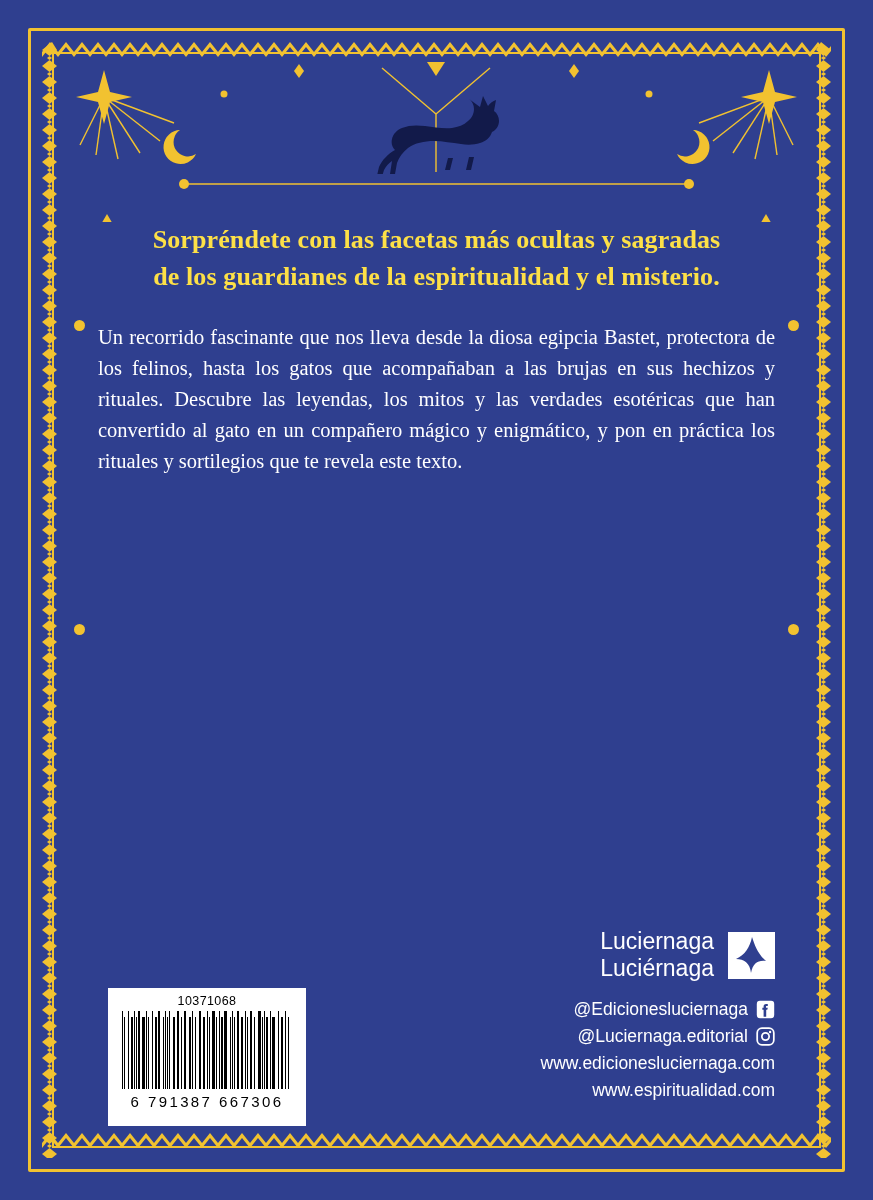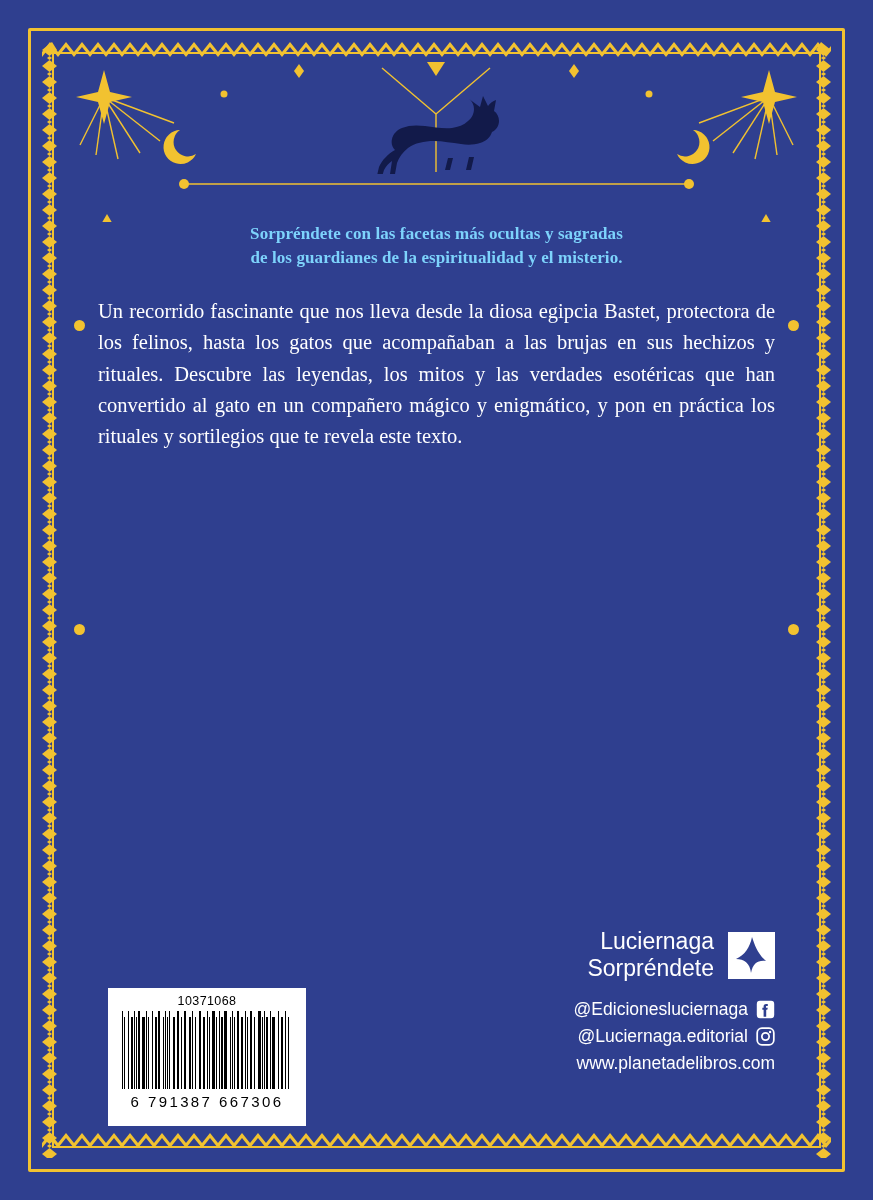--- a/index.html
+++ b/index.html
@@ -75,23 +75,23 @@
 
   
   .content {
     position: absolute;
     left: 98px;
     right: 98px;
     top: 222px;
   }
 
   .tagline {
-    color: #7dd3fc;
+    color: #fde047;
     font-weight: bold;
-    font-size: 17px;
+    font-size: 26px;
     line-height: 1.42;
     text-align: center;
     margin: 0 0 26px 0;
     letter-spacing: .1px;
   }
 
   .para {
     color: #ffffff;
     font-size: 20.5px;
     line-height: 1.52;
@@ -285,21 +285,21 @@
     <div class="tagline">
       <span>Sorpréndete con las facetas más ocultas y sagradas</span><br>
       <span>de los guardianes de la espiritualidad y el misterio.</span>
     </div>
     <p class="para">Un recorrido fascinante que nos lleva desde la diosa egipcia Bastet, protectora de los felinos, hasta los gatos que acompañaban a las brujas en sus hechizos y rituales. Descubre las leyendas, los mitos y las verdades esotéricas que han convertido al gato en un compañero mágico y enigmático, y pon en práctica los rituales y sortilegios que te revela este texto.</p>
   </div>
 
   <div class="publisher">
     <div class="publisher-name">
       <span>Luciernaga</span><br>
-      <span>Sorpréndete</span>
+      <span>Luciérnaga</span>
     </div>
     <div class="publisher-logo">
       <svg width="47" height="47" viewBox="0 0 47 47" xmlns="http://www.w3.org/2000/svg">
         <rect width="47" height="47" fill="#ffffff"></rect>
         <g fill="#2f3f8f">
           <path d="M24,5 C27,14 30,22 38,29 C30,28 25,31 23,41 C22,31 16,27 8,27 C17,23 22,15 24,5 Z"></path>
         </g>
       </svg>
     </div>
   </div>
@@ -317,21 +317,22 @@
     <div class="social-row">
       <span>@Luciernaga.editorial</span>
       <span class="social-icon">
         <svg width="19" height="19" viewBox="0 0 24 24" xmlns="http://www.w3.org/2000/svg">
             <rect x="1.5" y="1.5" width="21" height="21" rx="6" fill="none" stroke="#ffffff" stroke-width="2.2"></rect>
             <circle cx="12" cy="12" r="4.6" fill="none" stroke="#ffffff" stroke-width="2.2"></circle>
             <circle cx="17.8" cy="6.3" r="1.5" fill="#ffffff"></circle>
           </svg>
       </span>
     </div>
-    <div class="site-row">www.planetadelibros.com</div>
+    <div class="site-row">www.edicionesluciernaga.com</div>
+    <div class="site-row">www.espiritualidad.com</div>
   </div>
 
   <div class="barcode-box">
     <div class="barcode-num-top">10371068</div>
     <div class="bars" id="bars">
         <i style="width: 1px; height: 100%;"></i>
         <i style="width: 1px; background: transparent;"></i>
         <i style="width: 1px; height: 92%;"></i>
         <i style="width: 3px; background: transparent;"></i>
         <i style="width: 1px; height: 100%;"></i>

